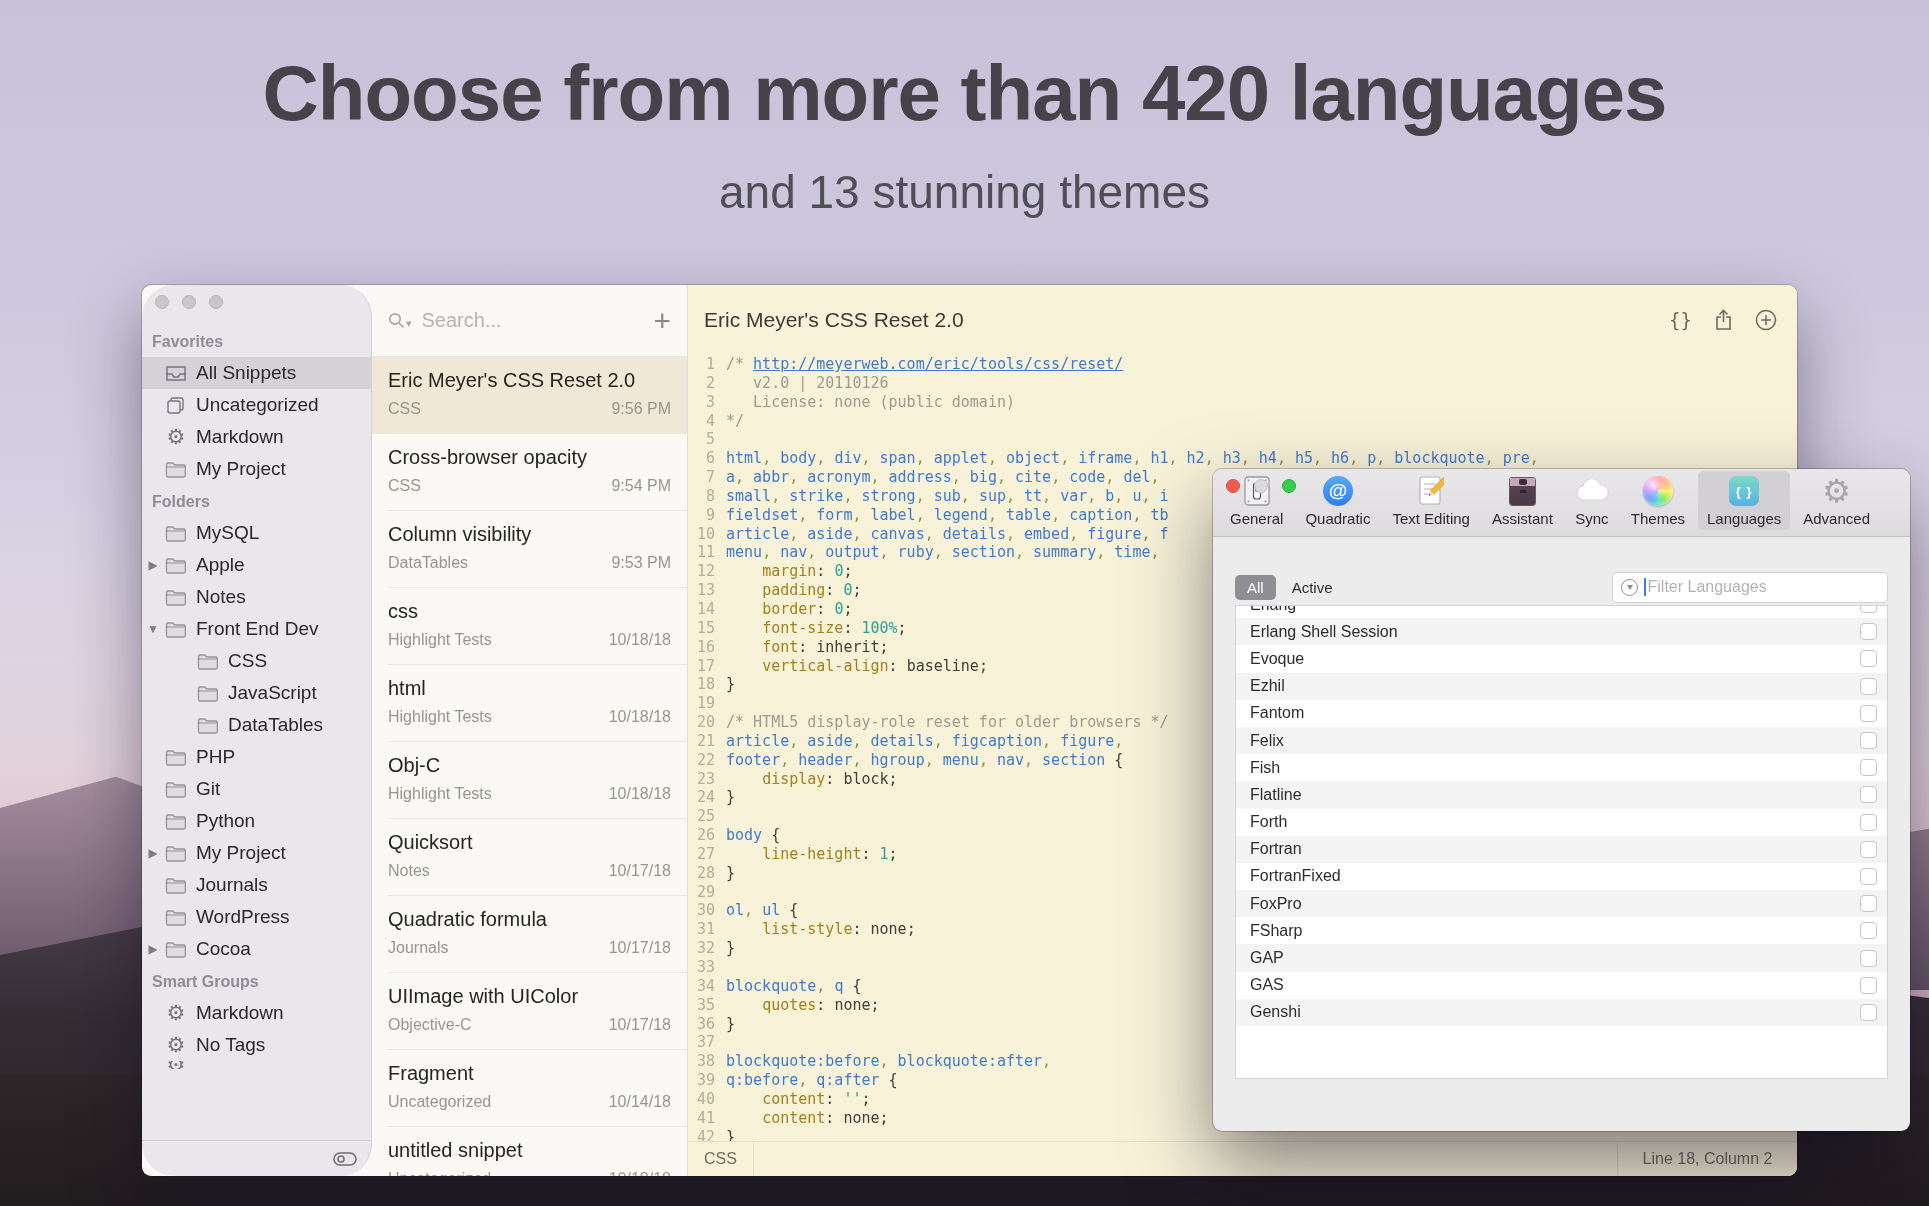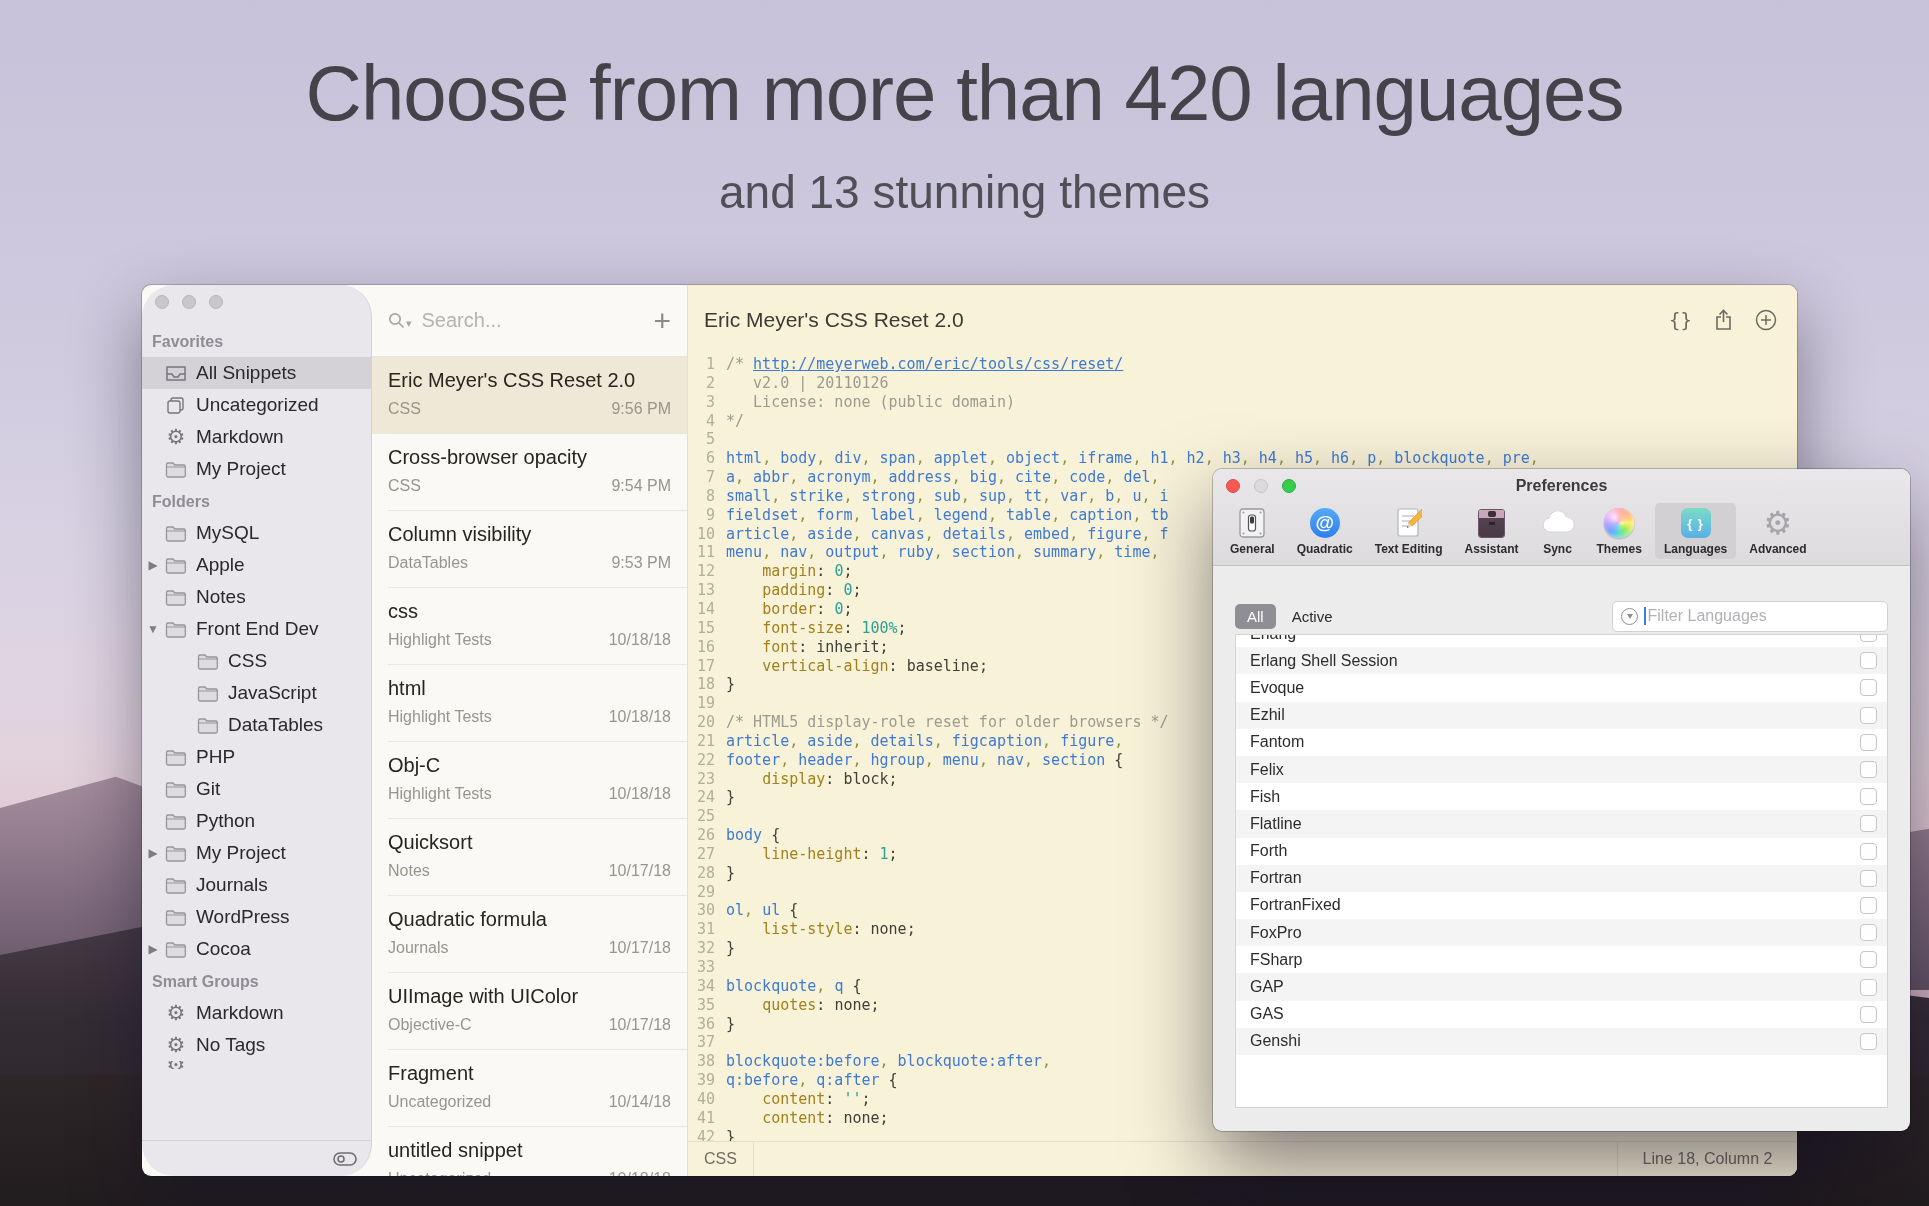--- a/index.html
+++ b/index.html
@@ -16,21 +16,21 @@
   }
   .mtn-near { position:absolute; left:0; right:0; top:900px; height:306px;
     background:linear-gradient(180deg,#4a3f49 0%,#332c33 40%,#282227 100%);
     clip-path:polygon(0 18%,8% 8%,16% 24%,26% 12%,36% 28%,48% 16%,58% 30%,70% 20%,80% 34%,90% 24%,100% 32%,100% 100%,0 100%);
   }
   .ground { position:absolute; left:0; right:0; top:1075px; height:131px;
     background:linear-gradient(180deg,#2e2729 0%,#211c1e 100%); }
 
   
   .hero { position:absolute; left:0; right:0; top:48px; text-align:center; }
-  .hero h1 { font-size:78px; font-weight:400; color:#454349; letter-spacing:-1px; }
+  .hero h1 { font-size:78px; font-weight:700; color:#454349; letter-spacing:-1px; }
   .hero h2 { font-size:46px; font-weight:500; color:#504f57; margin-top:26px; }
 
   
   .win { position:absolute; left:142px; top:285px; width:1655px; height:891px;
     border-radius:9px; background:#faf9f6; box-shadow:0 30px 70px rgba(20,15,35,.45), 0 0 0 1px rgba(0,0,0,.18);
     display:flex; overflow:hidden; }
 
   
   .sidebar { width:230px; background:#e9e7ec; border-right:1px solid #d3d1d6; position:relative; flex:none;border-radius:32px; }
   .traffic { position:absolute; top:10px; left:13px; display:flex; gap:13px; }
@@ -87,21 +87,21 @@
   .p-traffic { position:absolute; top:10px; left:13px; display:flex; gap:14px; }
   .p-traffic i { width:14px; height:14px; border-radius:50%; }
   .p-red { background:#f45952; border:1px solid #dd4a44; }
   .p-gray { background:#dcdadc; border:1px solid #c6c4c6; }
   .p-green { background:#35cd4b; border:1px solid #27ad3c; }
   .pref-title { text-align:center; font-size:16px; font-weight:600; color:#3b3a3c; padding-top:8px; height:32px; }
   .ptoolbar { display:flex; align-items:flex-start; padding:2px 8px 6px 8px; gap:4px; }
   .pt-item { display:flex; flex-direction:column; align-items:center; gap:3px; padding:4px 9px 3px 9px; border-radius:5px; }
   .pt-item.sel { background:#d2d0d2; }
   .pt-item .pt-ico { width:34px; height:32px; display:flex; align-items:center; justify-content:center; }
-  .pt-item .pt-lbl { font-size:12px; color:#2c2b2d; white-space:nowrap;font-weight:bold; }
+  .pt-item .pt-lbl { font-size:15px; color:#2c2b2d; white-space:nowrap; }
   .pref-body { position:relative; height:567px; }
   .filter-row { position:absolute; top:34px; left:22px; right:22px; height:32px; display:flex; align-items:center; }
   .seg-all { background:#8e8e93; color:#fff; font-size:15px; padding:4px 12px; border-radius:5px; }
   .seg-active { color:#2c2b2d; font-size:15px; margin-left:16px; }
   .filter-field { margin-left:auto; width:276px; height:31px; background:#fff; border:1px solid #d2d0d2; border-radius:5px;
     display:flex; align-items:center; padding:0 8px; }
   .f-ico { width:17px; height:17px; border-radius:50%; border:1.5px solid #8e8e92; display:flex; align-items:center; justify-content:center; flex:none; }
   .f-ico span { width:0; height:0; border-left:3.5px solid transparent; border-right:3.5px solid transparent; border-top:5px solid #8e8e92; margin-top:1px; }
   .f-cursor { width:1.5px; height:18px; background:#3a7bf2; margin-left:6px; }
   .f-ph { color:#b2b1b6; font-size:16px; margin-left:2px; }
@@ -469,21 +469,20 @@
   </div>
 </div>
 
 <div class="pref">
   <div class="pref-head">
     <div class="p-traffic">
       <i class="p-red"></i>
       <i class="p-gray"></i>
       <i class="p-green"></i>
     </div>
-    <div class="pref-title">Preferences</div>
     <div class="ptoolbar" id="pref-toolbar">
         <div class="pt-item">
           <div class="pt-ico">
             <svg width="26" height="30" viewBox="0 0 26 30">
               <rect x="1" y="1" width="24" height="28" rx="3" fill="#f2f1f3" stroke="#9a999e" stroke-width="1.3"></rect>
               <rect x="9.5" y="7" width="7" height="16" rx="2.5" fill="#fbfbfc" stroke="#55545a" stroke-width="1.2"></rect>
               <rect x="11" y="8.5" width="4" height="7" rx="1.5" fill="#3c3b42"></rect>
               <circle cx="4.5" cy="4.5" r="1" fill="#9a999e"></circle>
               <circle cx="21.5" cy="4.5" r="1" fill="#9a999e"></circle>
               <circle cx="4.5" cy="25.5" r="1" fill="#9a999e"></circle>

